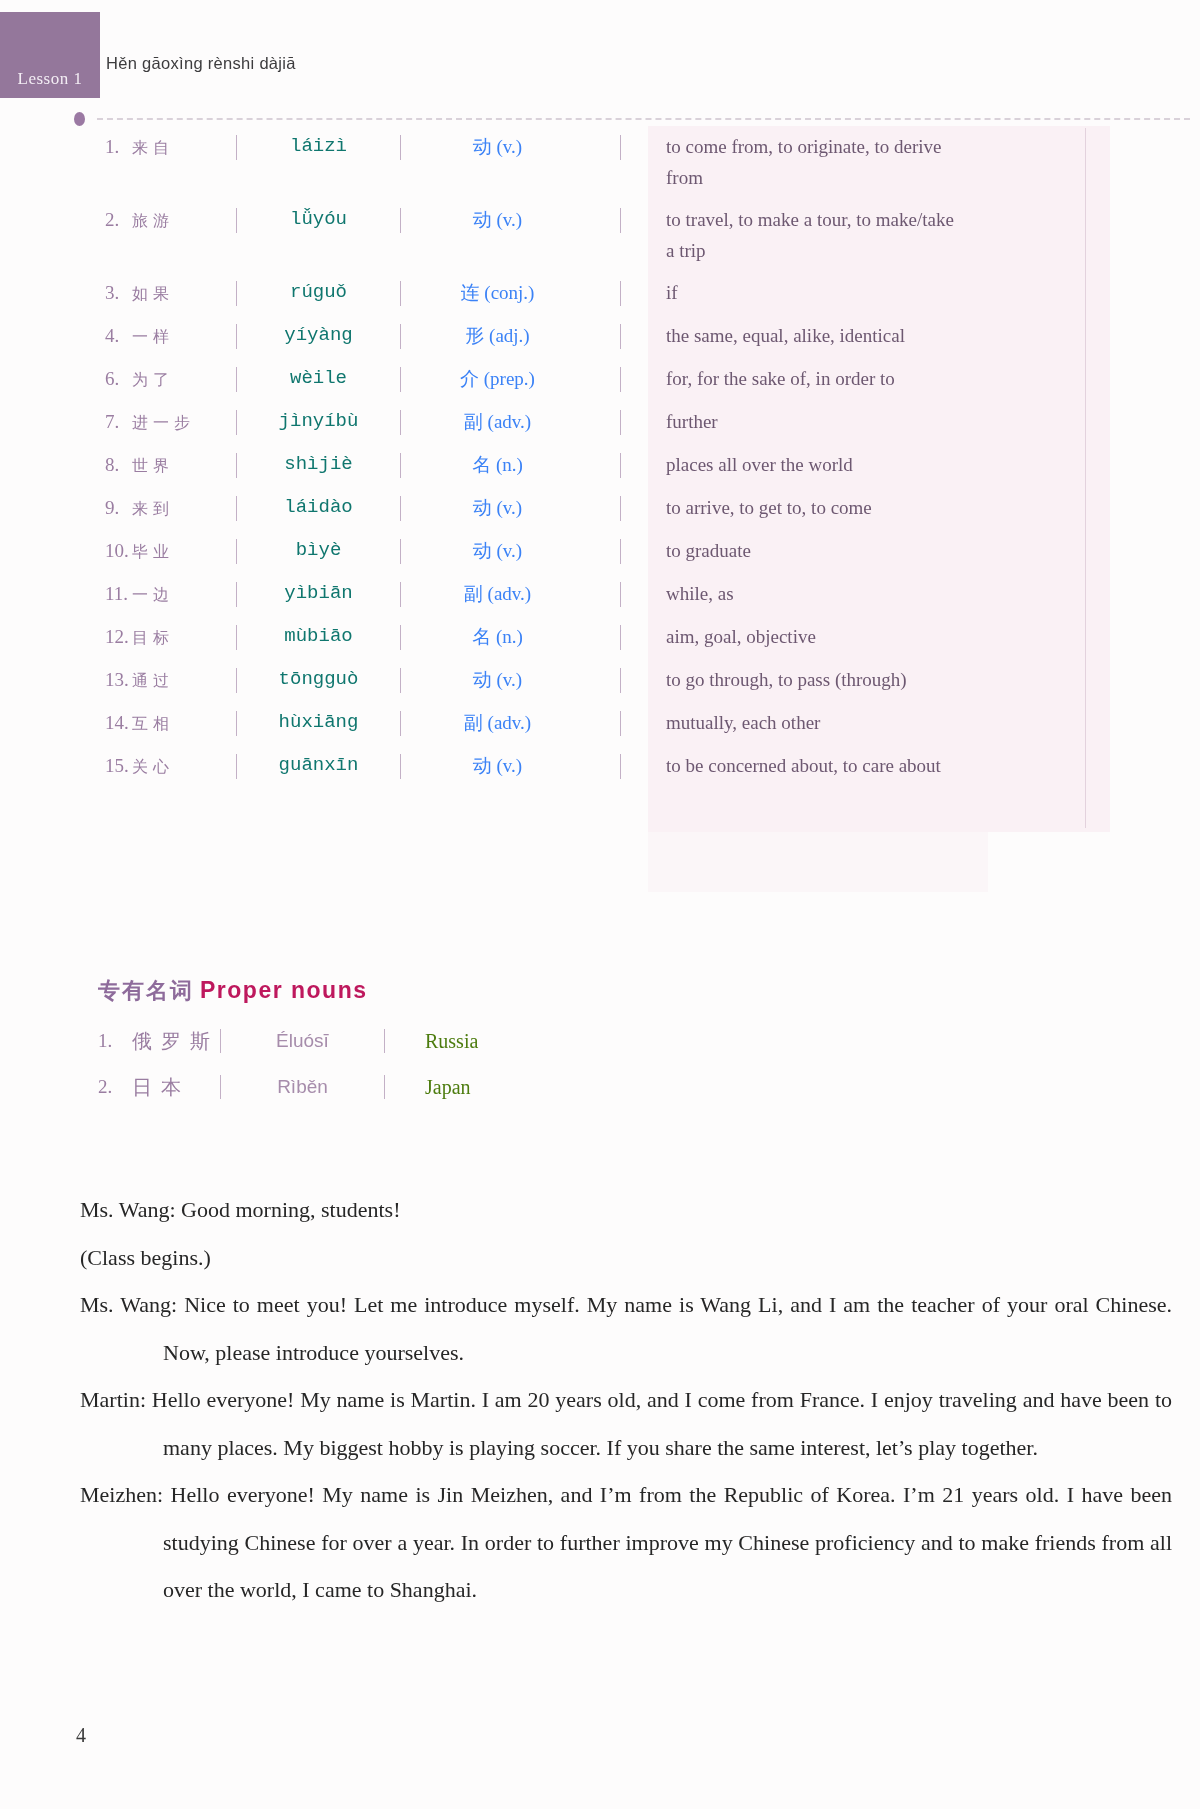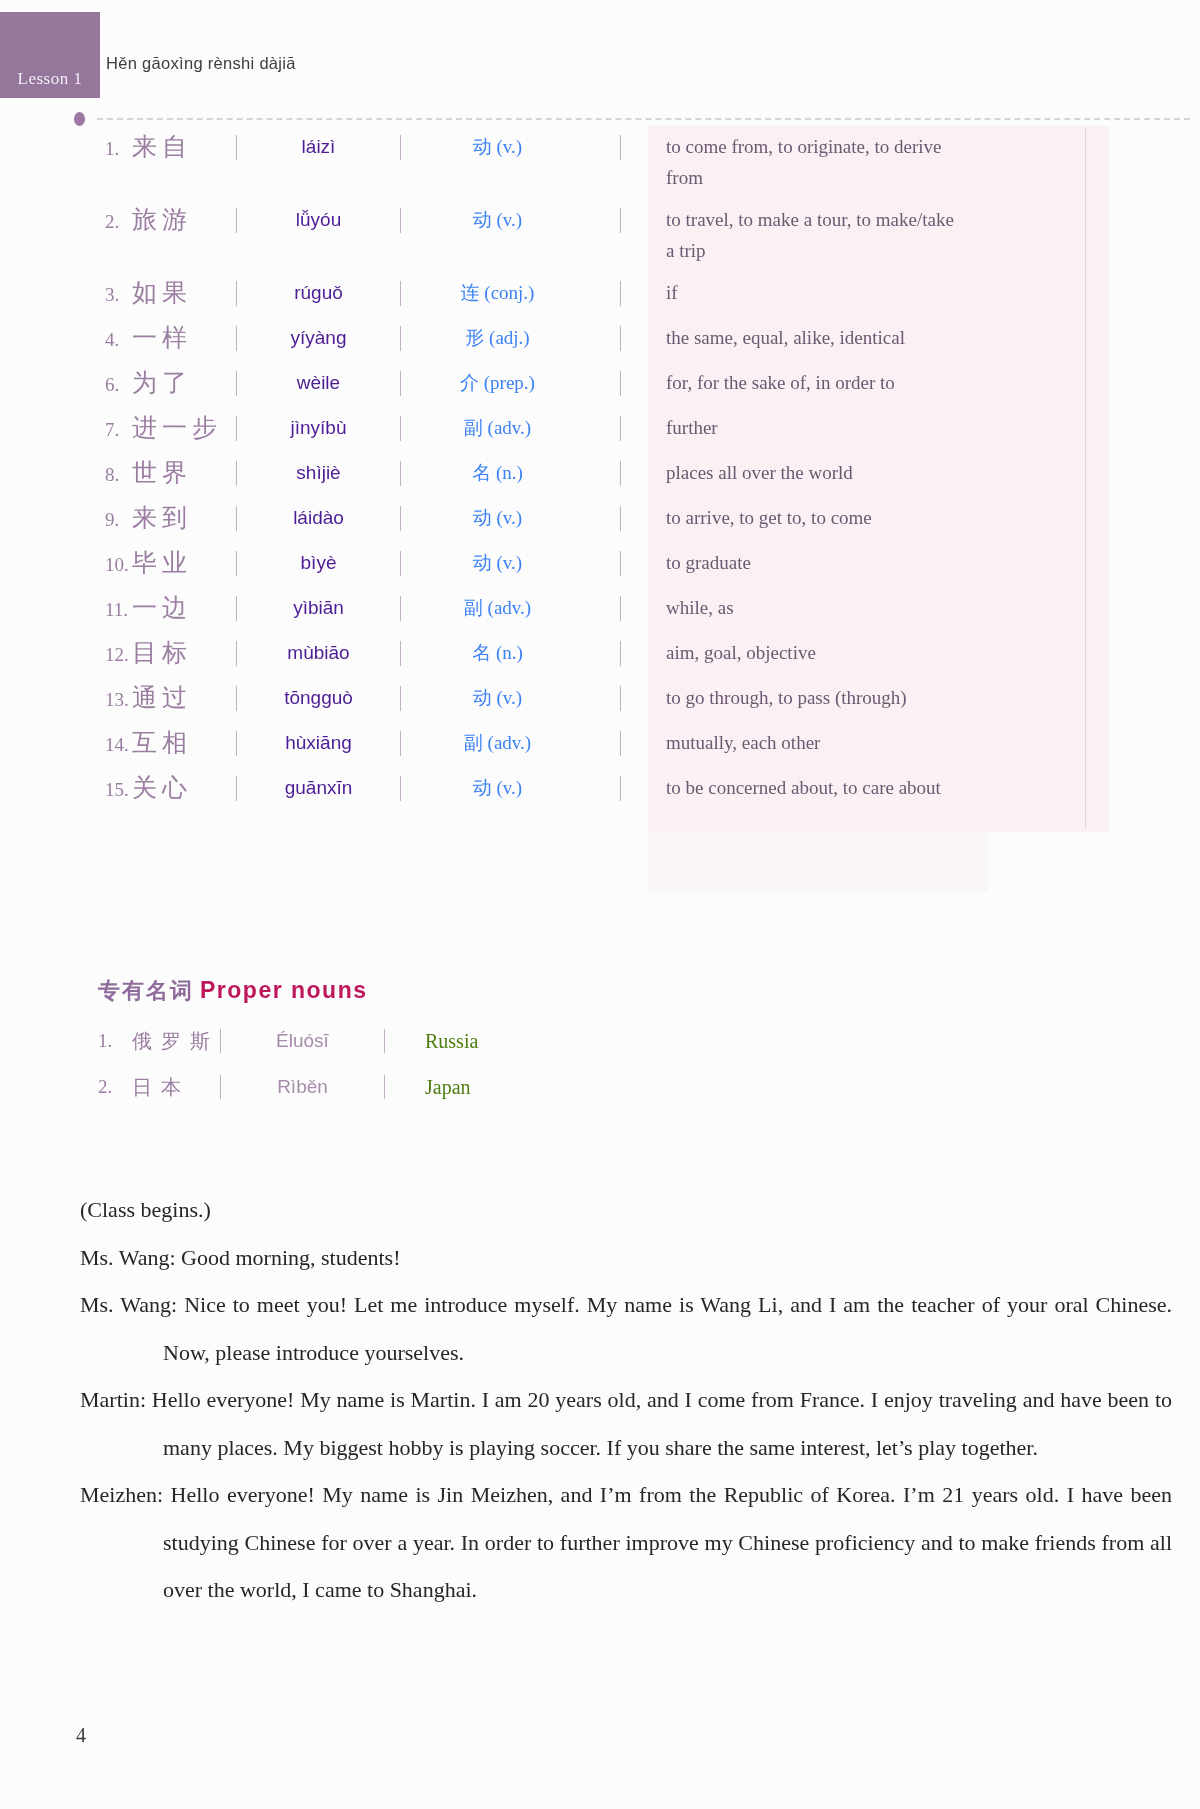--- a/index.html
+++ b/index.html
@@ -24,24 +24,24 @@
   .rule{position:absolute;left:74px;top:112px;width:1116px;display:flex;align-items:center;}
   .rule-dot{width:11px;height:14px;border-radius:50%;background:#9b79a3;flex:0 0 auto;}
   .rule-dash{flex:1 1 auto;margin-left:12px;border-top:2px dashed #d9d1d9;height:0;}
 
   
   .vocab{position:absolute;left:80px;top:131px;width:1110px;}
   .v-row{display:flex;align-items:flex-start;padding-left:25px;line-height:31px;
          margin-bottom:11px;color:#9a7da1;}
   .v-num{display:inline-block;width:27px;font-size:19px;color:#9a7da1;}
   .v-numhanzi{width:131px;flex:0 0 auto;}
-  .v-hanzi{font-size:25px;letter-spacing:5px;margin-top:20px;}
+  .v-hanzi{font-size:16px;letter-spacing:5px;margin-top:20px;}
   .v-sep{flex:0 0 auto;width:0;border-left:1px solid #c3b0c6;height:25px;margin-top:4px;}
-  .v-pinyin{flex:0 0 auto;width:163px;text-align:center;font-family:Liberation Sans, sans-serif;
-            font-size:19px;color:#4c1d95;}
+  .v-pinyin{flex:0 0 auto;width:163px;text-align:center;font-family:Liberation Mono, monospace;
+            font-size:19px;color:#0f766e;}
   .v-pos{flex:0 0 auto;width:219px;text-align:center;font-size:19px;padding-right:26px;
          box-sizing:border-box;color:#3b82f6;}
   .v-english{flex:0 0 auto;margin-left:45px;max-width:296px;font-size:19px;color:#6d5871;}
 
   
   .proper{position:absolute;left:80px;top:976px;width:1000px;}
   .pn-head{margin:0 0 20px 18px;font-weight:bold;}
   .pn-zh{font-size:22px;color:#8e6b9b;font-family:"Liberation Sans",sans-serif;letter-spacing:2px;}
   .pn-en{font-size:23px;color:#be185d;font-family:"Liberation Sans",sans-serif;
          font-weight:600;letter-spacing:1.5px;}
@@ -274,24 +274,24 @@
         <span class="p-sep"></span>
         <span class="p-pinyin">Rìběn</span>
         <span class="p-sep"></span>
         <span class="p-english">Japan</span>
       </div>
 
   </section>
 
   <section class="dialogue">
 
+      <p class="d-para">Ms. Wang: Good morning, students!</p>
+
       <p class="d-para">(Class begins.)</p>
 
-      <p class="d-para">Ms. Wang: Good morning, students!</p>
-
 
       <p class="d-para">Ms. Wang: Nice to meet you! Let me introduce myself. My name is Wang Li, and I am the teacher of your oral Chinese. Now, please introduce yourselves.</p>
 
       <p class="d-para">Martin: Hello everyone! My name is Martin. I am 20 years old, and I come from France. I enjoy traveling and have been to many places. My biggest hobby is playing soccer. If you share the same interest, let’s play together.</p>
 
       <p class="d-para">Meizhen: Hello everyone! My name is Jin Meizhen, and I’m from the Republic of Korea. I’m 21 years old. I have been studying Chinese for over a year. In order to further improve my Chinese proficiency and to make friends from all over the world, I came to Shanghai.</p>
 
   </section>
 
   <div class="page-number">4</div>

